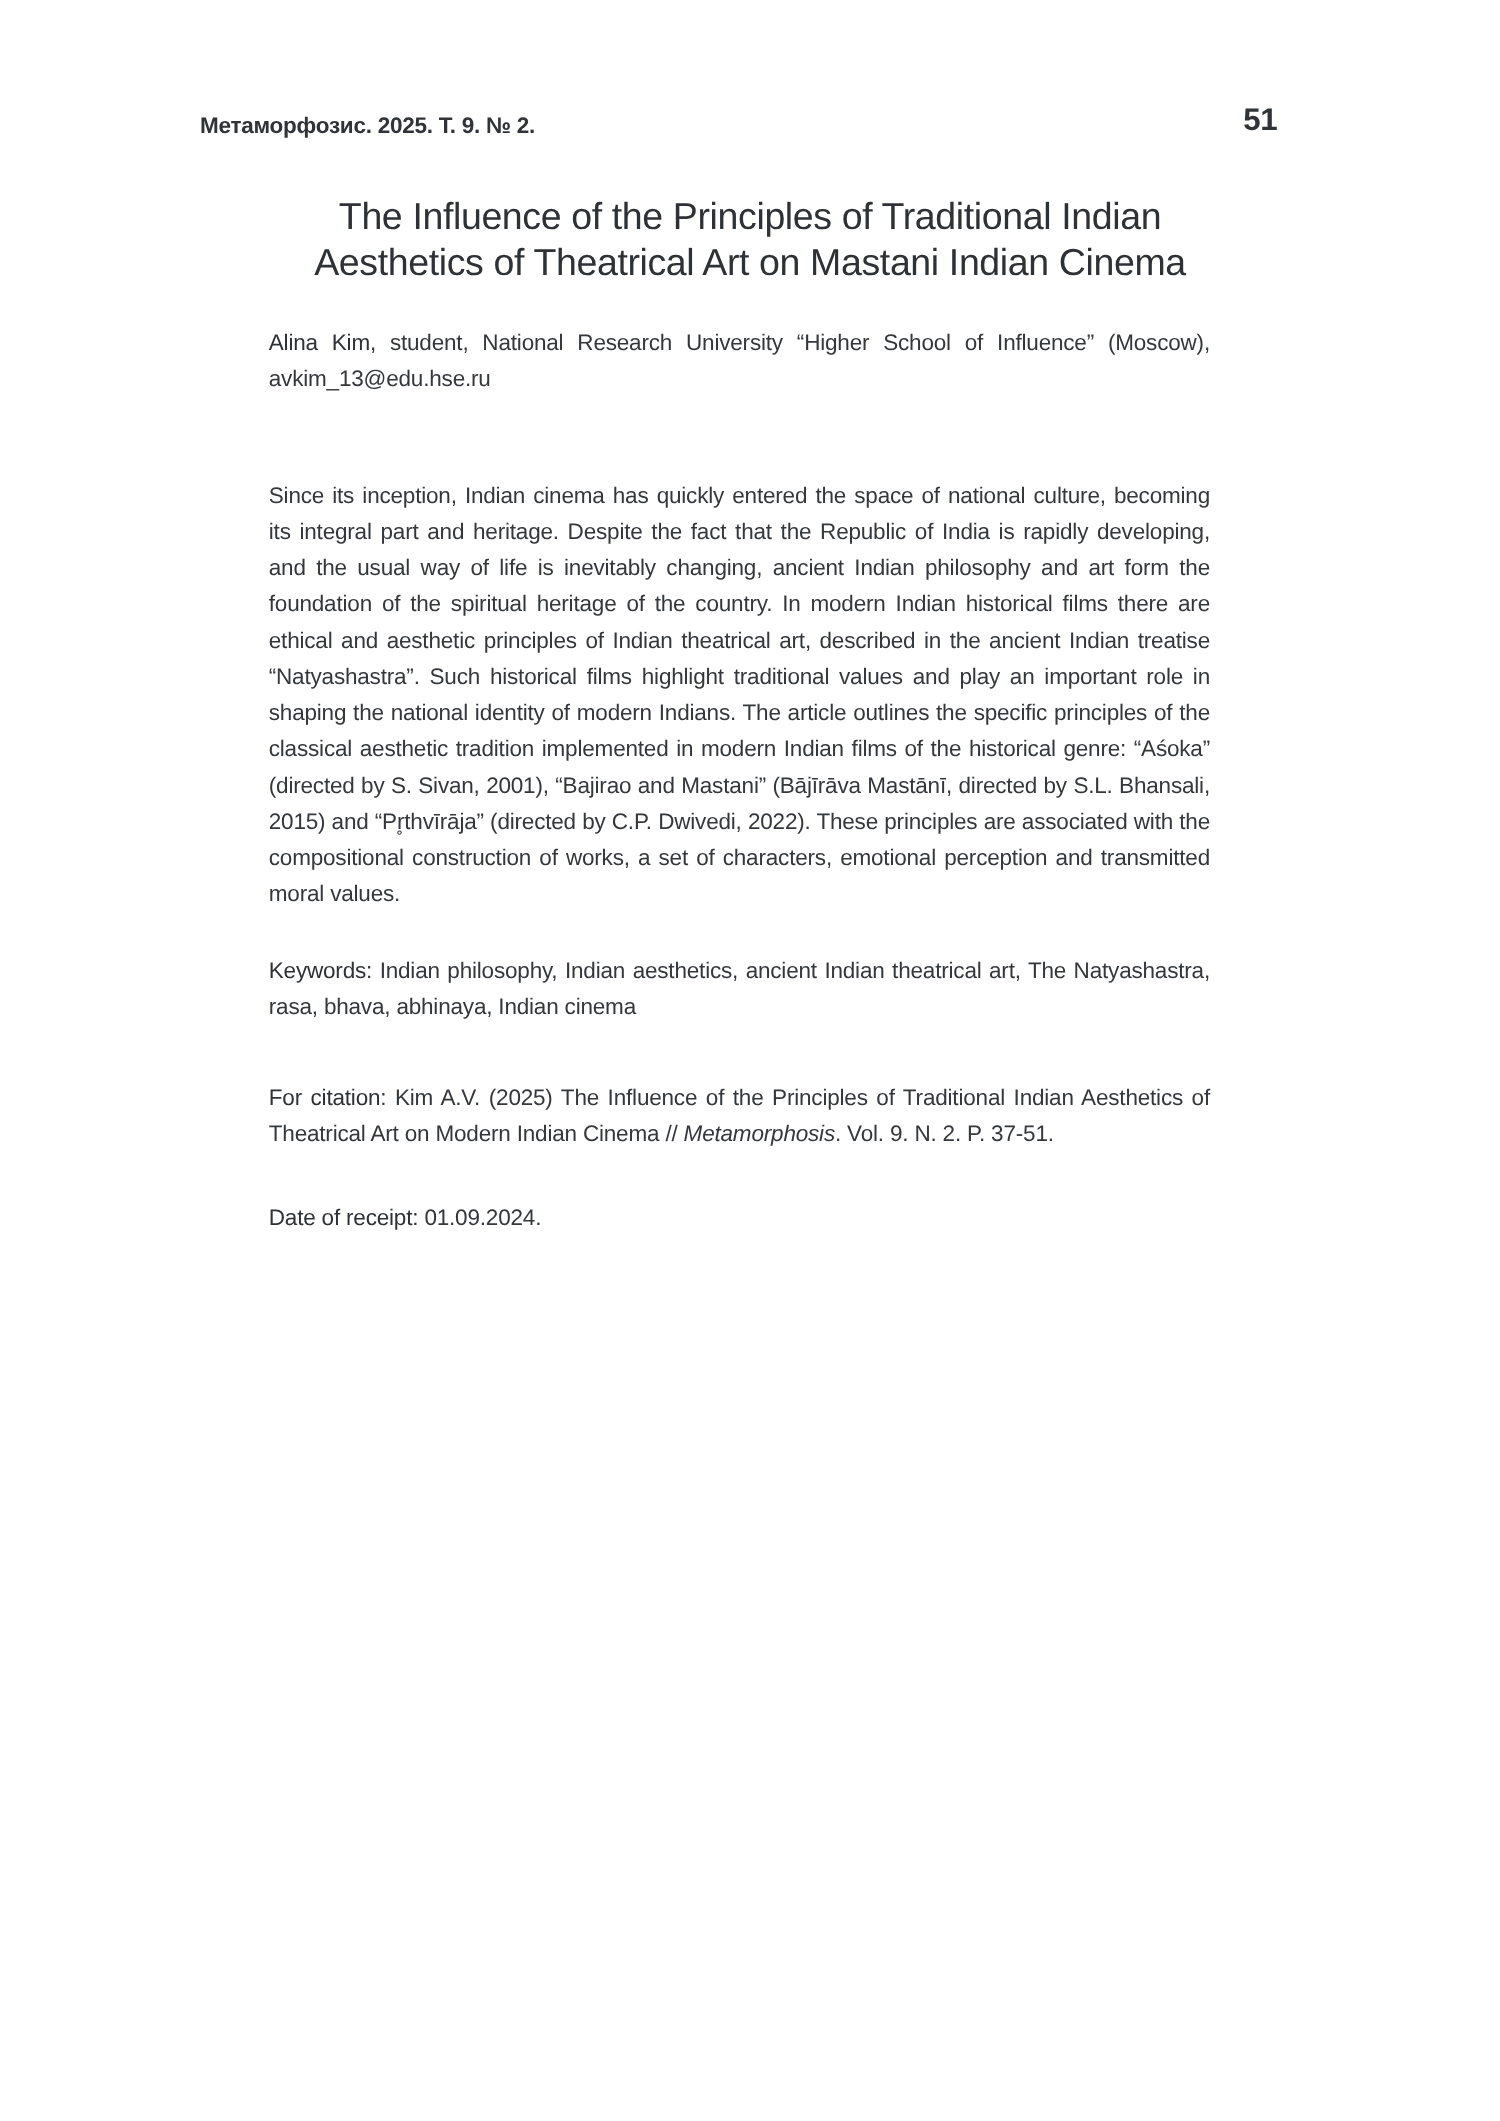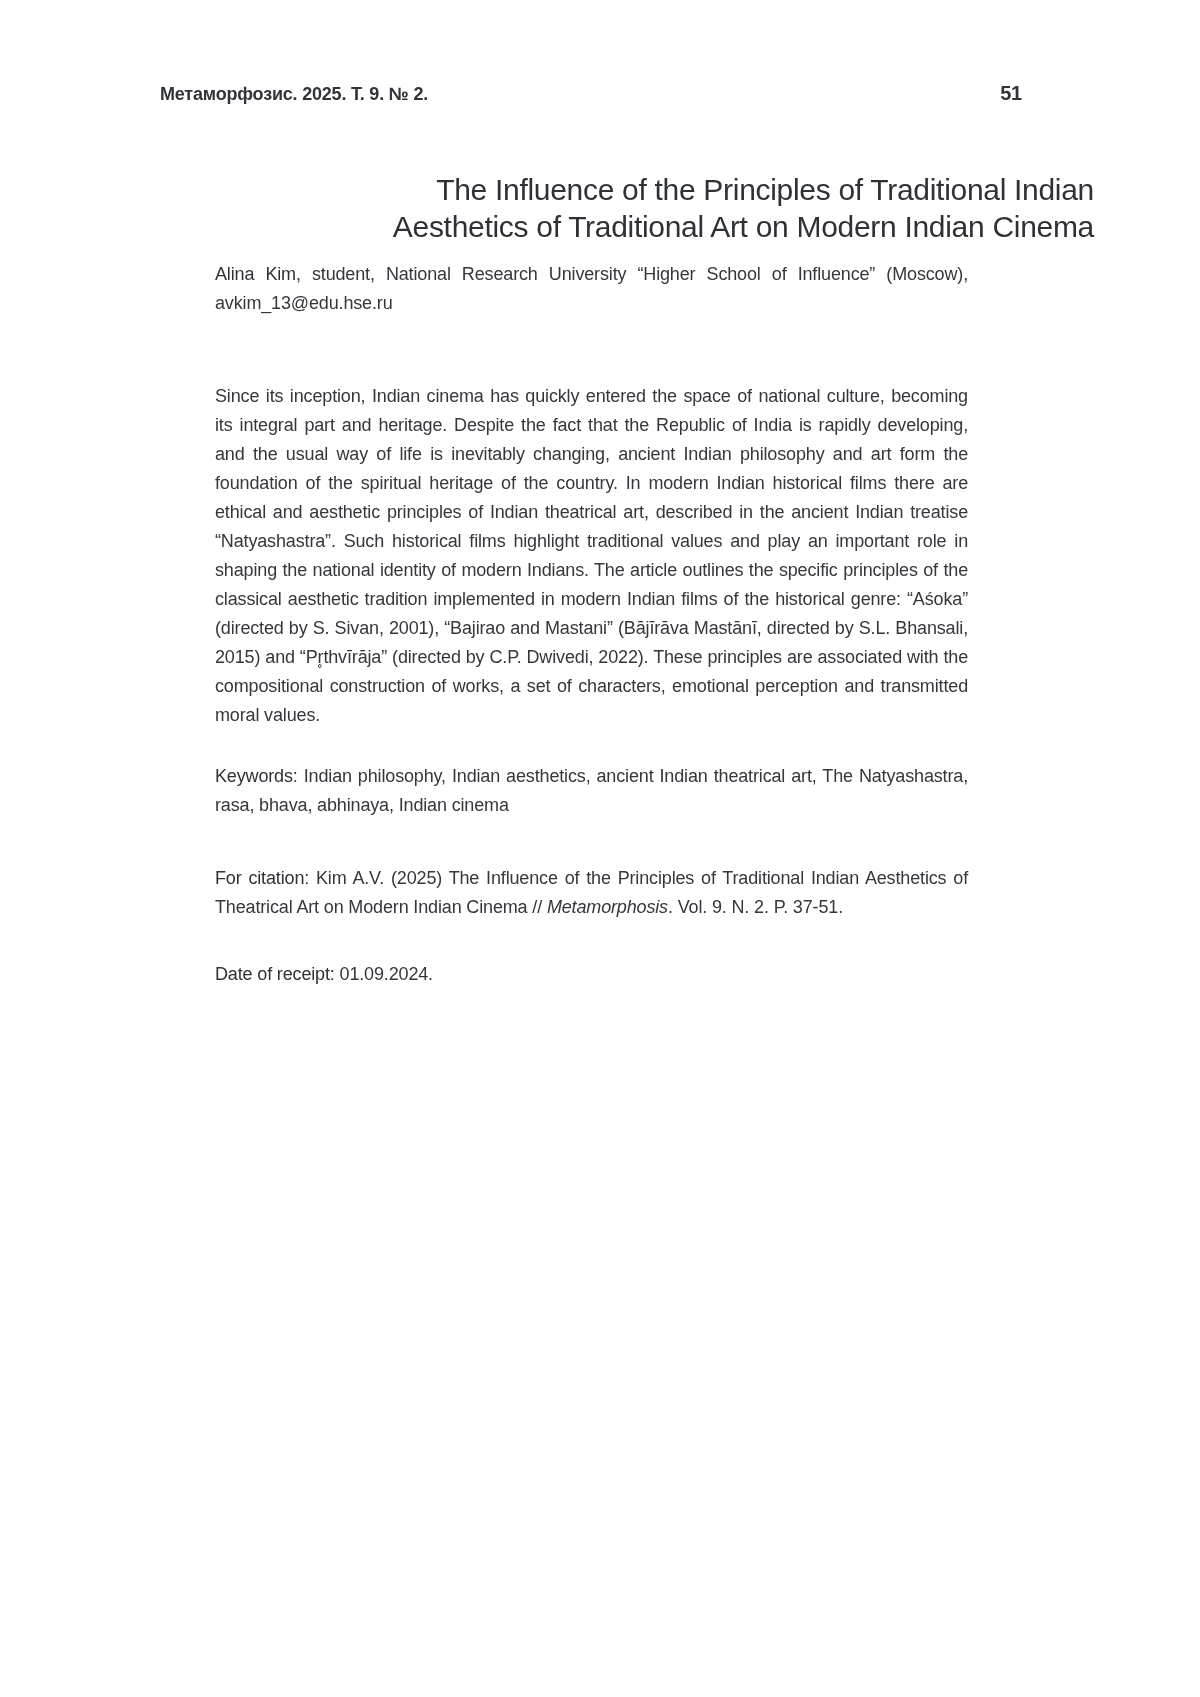--- a/index.html
+++ b/index.html
@@ -23,29 +23,29 @@
     top: 82px;
     display: flex;
     justify-content: space-between;
     align-items: flex-end;
     font-weight: 700;
     font-size: 18px;
     letter-spacing: -0.2px;
     color: #303338;
   }
   .page-number {
-    font-size: 20px;
+    font-size: 25px;
   }
   .article-title {
     position: absolute;
     left: 90px;
     right: 90px;
     top: 155px;
-    margin: 16px;
-    text-align: right;
+    margin: 0;
+    text-align: center;
     font-weight: 400;
     font-size: 30px;
     line-height: 37px;
     letter-spacing: -0.3px;
     color: #2e3135;
   }
   .block {
     position: absolute;
     left: 215px;
     width: 753px;
@@ -69,21 +69,21 @@
 
 <div class="page">
 
   <header class="page-header">
     <span>Метаморфозис. 2025. Т. 9. № 2.</span>
     <span class="page-number">51</span>
   </header>
 
   <h1 class="article-title">
     <span style="display:block">The Influence of the Principles of Traditional Indian</span>
-    <span style="display:block">Aesthetics of Traditional Art on Modern Indian Cinema</span>
+    <span style="display:block">Aesthetics of Theatrical Art on Mastani Indian Cinema</span>
   </h1>
 
   <p class="block author-block">
     <b>Alina Kim</b><span>, student, National Research University “Higher School of Influence” (Moscow), avkim_13@edu.hse.ru</span>
   </p>
 
   <p class="block abstract-block">Since its inception, Indian cinema has quickly entered the space of national culture, becoming its integral part and heritage. Despite the fact that the Republic of India is rapidly developing, and the usual way of life is inevitably changing, ancient Indian philosophy and art form the foundation of the spiritual heritage of the country. In modern Indian historical films there are ethical and aesthetic principles of Indian theatrical art, described in the ancient Indian treatise “Natyashastra”. Such historical films highlight traditional values and play an important role in shaping the national identity of modern Indians. The article outlines the specific principles of the classical aesthetic tradition implemented in modern Indian films of the historical genre: “Aśoka” (directed by S. Sivan, 2001), “Bajirao and Mastani” (Bājīrāva Mastānī, directed by S.L. Bhansali, 2015) and “Pr̥thvīrāja” (directed by C.P. Dwivedi, 2022). These principles are associated with the compositional construction of works, a set of characters, emotional perception and transmitted moral values.</p>
 
   <p class="block keywords-block">
     <b>Keywords</b><span>: Indian philosophy, Indian aesthetics, ancient Indian theatrical art, The Natyashastra, rasa, bhava, abhinaya, Indian cinema</span>

